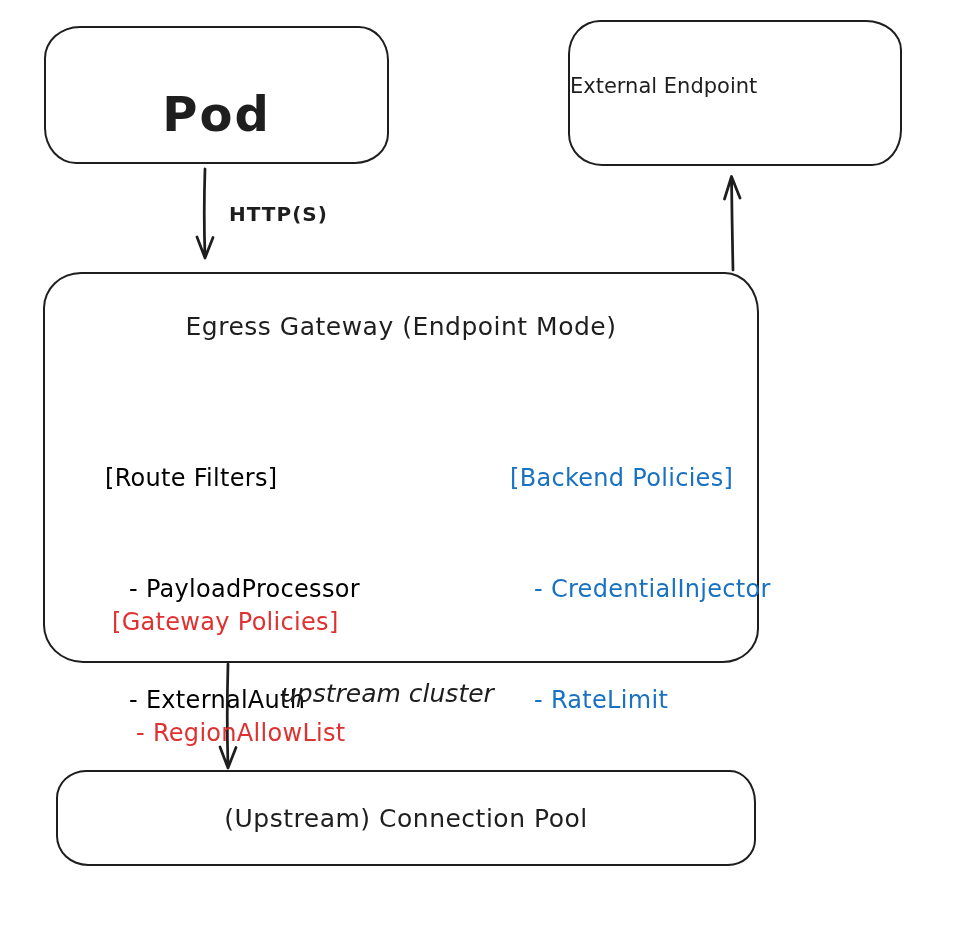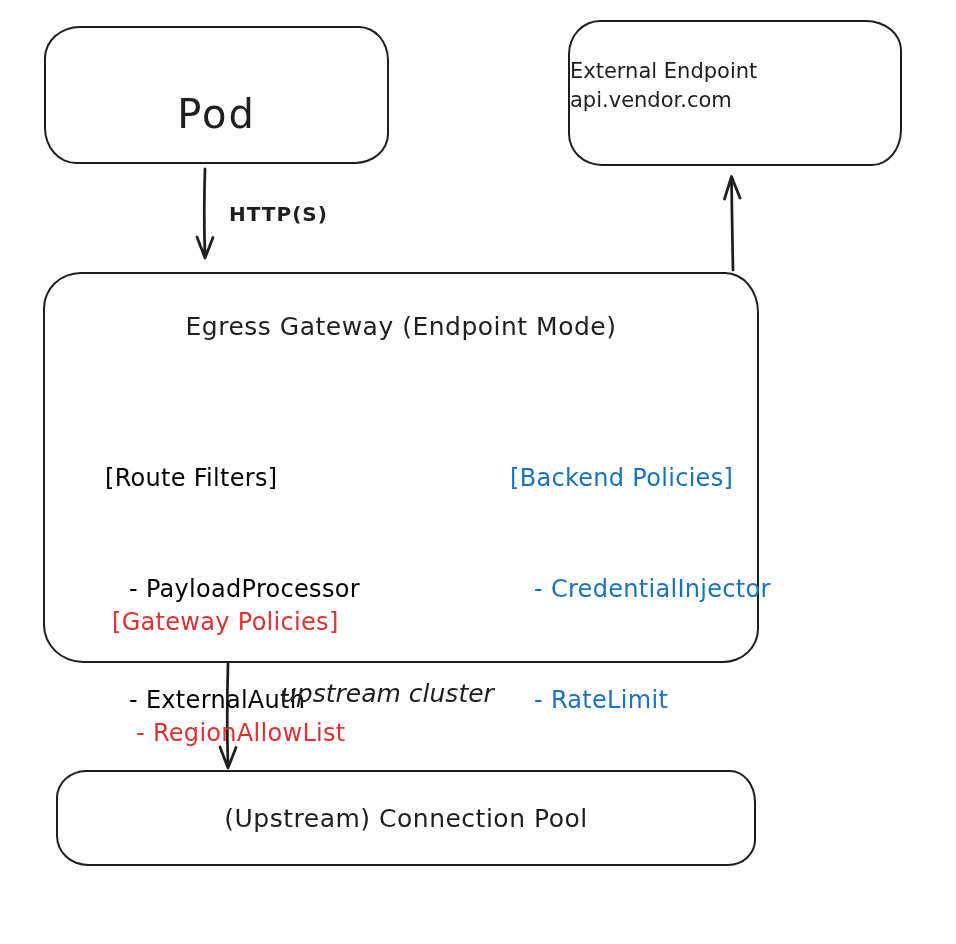--- a/index.html
+++ b/index.html
@@ -21,22 +21,22 @@
     border: 2.6px solid #1e1e1e;
     background: #ffffff;
     box-sizing: border-box;
   }
   .node-pod {
     left: 44px; top: 26px; width: 345px; height: 138px;
     border-radius: 36px 30px 34px 32px / 32px 34px 30px 36px;
     display: flex; align-items: center; justify-content: center;
   }
   .pod-label {
-    font-size: 40px;
-    font-weight: 400;
+    font-size: 48px;
+    font-weight: 700;
     letter-spacing: 2px;
     margin-top: 38px;
   }
   .node-external {
     left: 568px; top: 20px; width: 334px; height: 146px;
     border-radius: 32px 36px 30px 34px / 34px 30px 36px 32px;
     display: flex; align-items: center; justify-content: flex-start;
   }
   .external-text {
     font-size: 21px;
@@ -112,21 +112,20 @@
     <path d="M228 664 Q226.5 716 228 767 M220 747 L228 768 L236 747.5"></path>
   </svg>
 
   <div class="box node-pod">
     <span class="pod-label">Pod</span>
   </div>
 
   <div class="box node-external">
     <div class="external-text">
       <div>External Endpoint</div>
-      <div>api.vendor.com</div>
     </div>
   </div>
 
   <div class="edge-label label-http">HTTP(S)</div>
 
   <div class="box node-gateway">
     <div class="gateway-title">Egress Gateway (Endpoint Mode)</div>
 
     <div class="policy-block block-route">
       <div class="policy-header">[Route Filters]</div>

